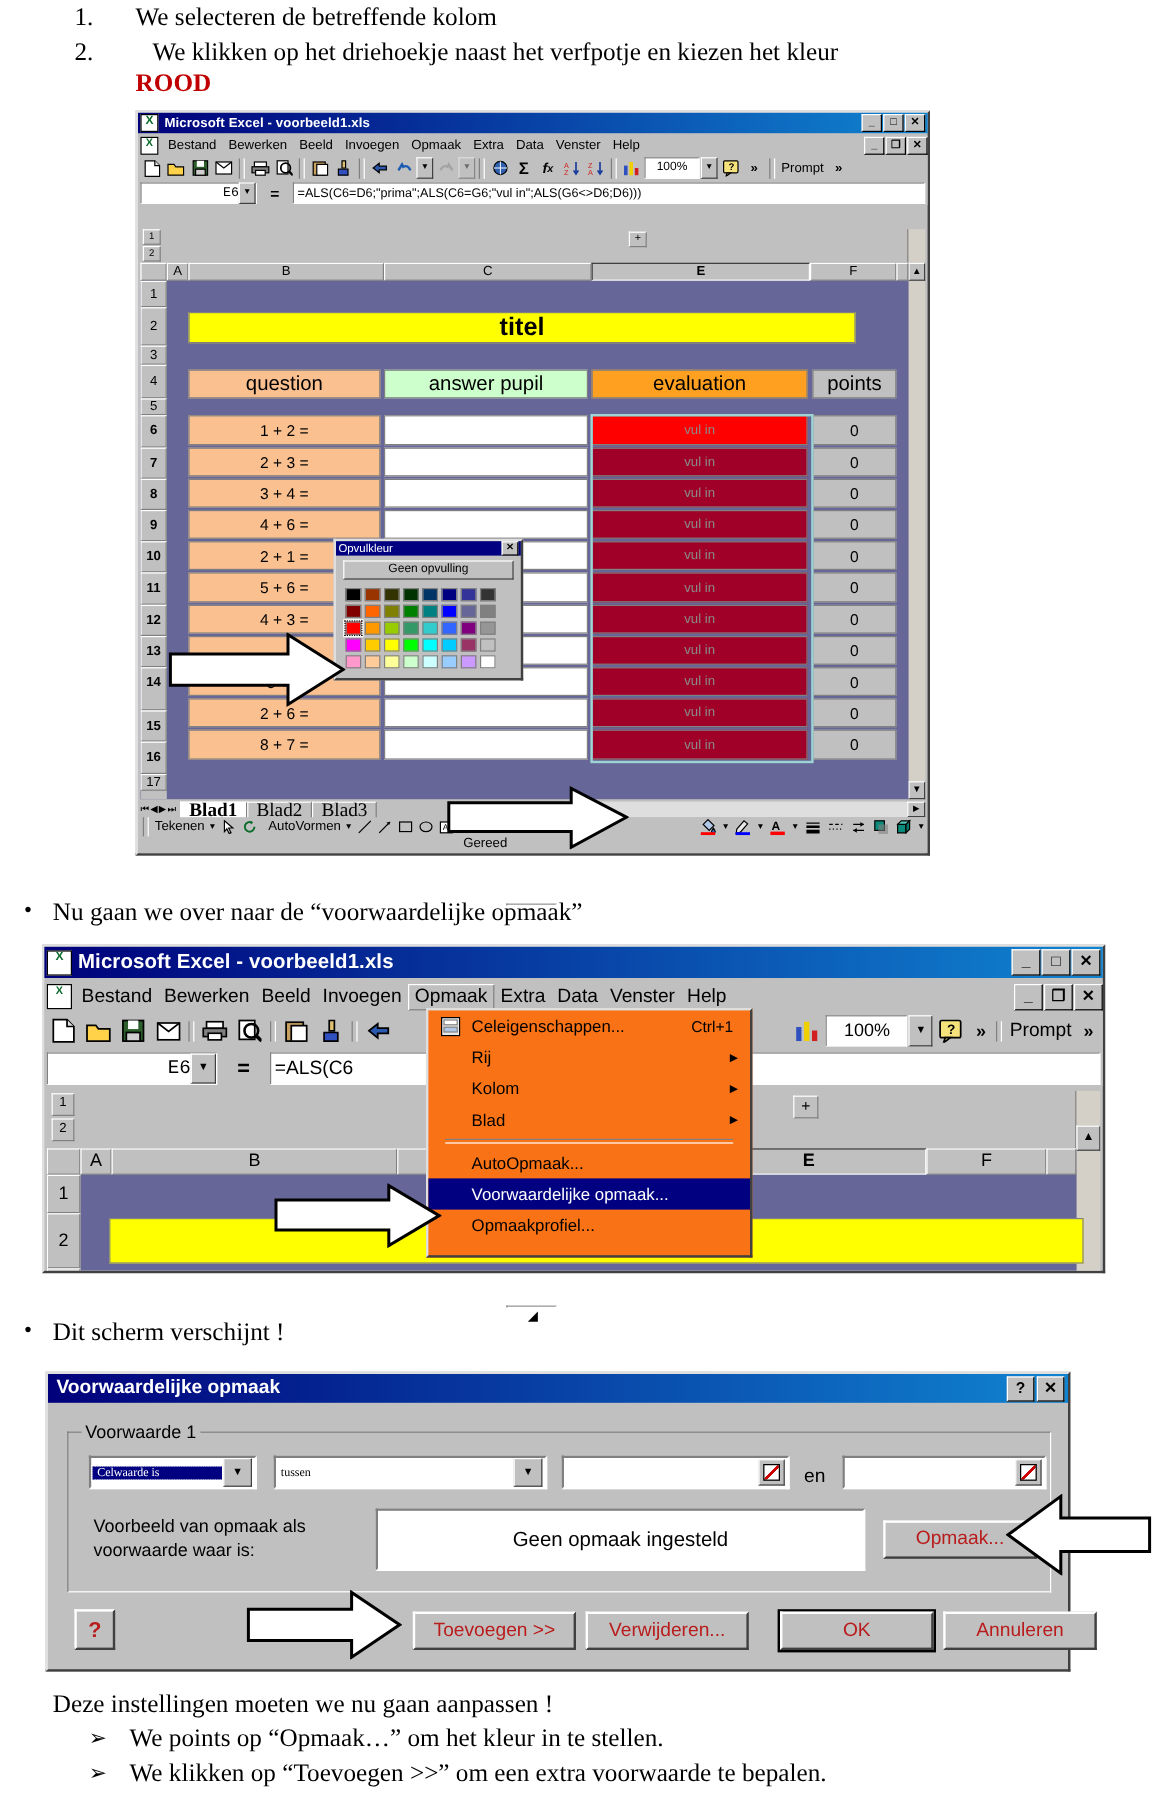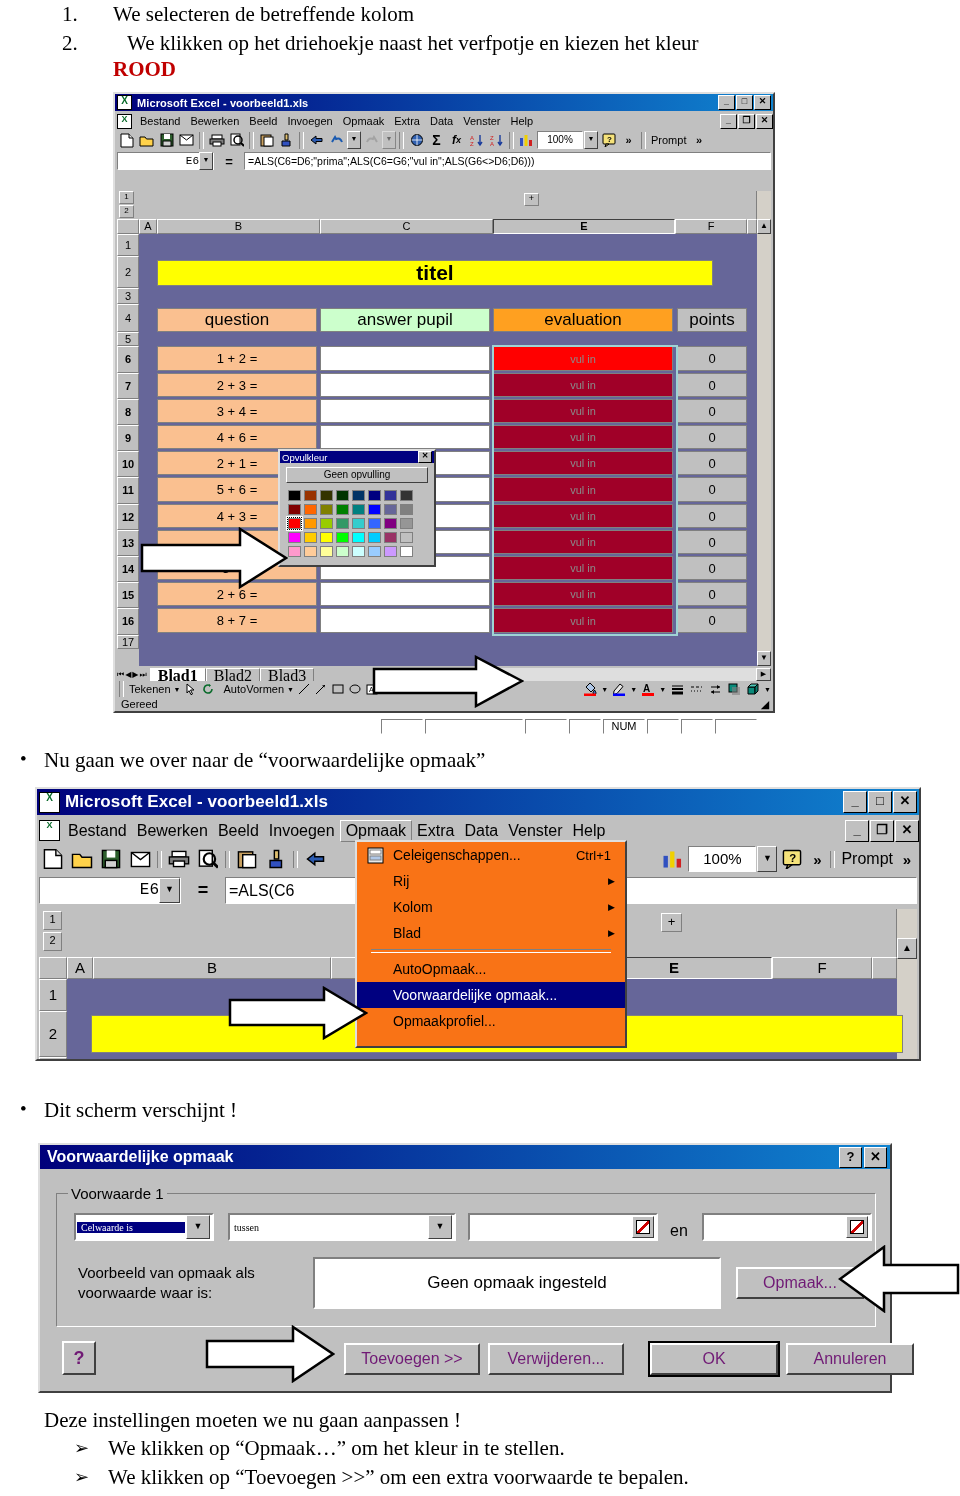--- a/index.html
+++ b/index.html
@@ -89,21 +89,21 @@
   .combo{position:absolute;height:28px;background:#fff;border:2px solid;border-color:#808080 #fff #fff #808080;box-sizing:border-box;display:flex;align-items:center;}
   .combo .cv{flex:1;font-family:Liberation Serif, serif;font-size:10px;padding-left:4px;white-space:nowrap;}
   .combo .cv.selblue{background:#000080;color:#fff;outline:1px dotted #fff;margin:1px;}
   .cbtn{width:22px;height:22px;margin-right:2px;background:#c0c0c0;border:1px solid;border-color:#fff #404040 #404040 #fff;
         font-size:9px;line-height:20px;text-align:center;}
   .txtfield{position:absolute;height:28px;background:#fff;border:2px solid;border-color:#808080 #fff #fff #808080;box-sizing:border-box;display:flex;align-items:center;justify-content:flex-end;}
   .collapse{width:20px;height:20px;margin-right:2px;background:#c0c0c0;border:1px solid;border-color:#fff #404040 #404040 #fff;position:relative;}
   .collapse:after{content:"";position:absolute;left:3px;top:3px;width:12px;height:12px;
       background:linear-gradient(135deg,#fff 45%,#c00 45%,#c00 60%,#fff 60%);border:1px solid #000;}
   .pbtn{position:absolute;background:#c0c0c0;border:2px solid;border-color:#fff #404040 #404040 #fff;box-sizing:border-box;
-        font-family:"Liberation Sans",sans-serif;font-size:16px;display:flex;align-items:center;justify-content:center;color:#701a75;}
+        font-family:"Liberation Sans",sans-serif;font-size:16px;display:flex;align-items:center;justify-content:center;color:#b91c1c;}
   .pbtn.def{border-color:#fff #404040 #404040 #fff;box-shadow:0 0 0 2px #000;}
   .preview{position:absolute;background:#fff;border:2px solid;border-color:#808080 #fff #fff #808080;box-sizing:border-box;
            display:flex;align-items:center;justify-content:center;font-family:"Liberation Sans",sans-serif;font-size:17px;}
   .statictext{position:absolute;font-family:"Liberation Sans",sans-serif;font-size:15px;line-height:19px;color:#000;}
 
   
   .arrow{position:absolute;z-index:60;}
 </style>
 </head>
 <body>
@@ -304,21 +304,21 @@
           <div class="rh" style="height:28px;line-height:26px;">4</div>
           <div class="rh" style="height:14px;line-height:12px;">5</div>
           <div class="rh b" style="height:27px;line-height:25px;">6</div>
           <div class="rh b" style="height:26px;line-height:24px;">7</div>
           <div class="rh b" style="height:26px;line-height:24px;">8</div>
           <div class="rh b" style="height:26px;line-height:24px;">9</div>
           <div class="rh b" style="height:26px;line-height:24px;">10</div>
           <div class="rh b" style="height:27px;line-height:25px;">11</div>
           <div class="rh b" style="height:26px;line-height:24px;">12</div>
           <div class="rh b" style="height:26px;line-height:24px;">13</div>
-          <div class="rh b" style="height:26px;line-height:24px;">14</div>
+          <div class="rh b" style="height:36px;line-height:24px;">14</div>
           <div class="rh b" style="height:26px;line-height:24px;">15</div>
           <div class="rh b" style="height:27px;line-height:25px;">16</div>
           <div class="rh" style="height:14px;line-height:12px;">17</div>
         </div>
 
         <div class="cell" style="position:absolute;left:40px;top:26px;width:556px;height:26px;background:#ffff00;border:1px solid #808080;
                     font-size:21px;font-weight:bold;color:#000;">titel</div>
 
         <div class="cell" style="position:absolute;left:40px;top:74px;width:160px;height:24px;background:#fac090;border:1px solid #808080;font-size:17px;">question</div>
         <div class="cell" style="position:absolute;left:203px;top:74px;width:170px;height:24px;background:#ccffcc;border:1px solid #808080;font-size:17px;">answer pupil</div>
@@ -491,21 +491,21 @@
       <div class="tb" style="width:16px;height:14px;">
           <svg width="13" height="12">
             <path d="M1 4h7v7H1z" fill="#0a8a7a" stroke="#000"></path>
             <path d="M1 4l3-3h7l-3 3z" fill="#4cc8b8" stroke="#000"></path>
             <path d="M8 4l3-3v7l-3 3z" fill="#087a6a" stroke="#000"></path>
           </svg>
         </div>
       <div style="font-size:7px;">▼</div>
     </div>
 
-    <div class="statusbar" style="position:absolute;left:2px;right:2px;bottom:0;height:14px;">
+    <div class="statusbar" style="position:absolute;left:2px;right:2px;bottom:0;height:14px;flex-direction:column;">
       <div style="padding-left:4px;min-width:120px;">Gereed</div>
       <div style="flex:1"></div>
       <div class="sbcell" style="width:40px;"></div>
       <div class="sbcell" style="width:96px;"></div>
       <div class="sbcell" style="width:40px;"></div>
       <div class="sbcell" style="width:30px;"></div>
       <div class="sbcell" style="width:40px;text-align:center;line-height:13px;">NUM</div>
       <div class="sbcell" style="width:30px;"></div>
       <div class="sbcell" style="width:30px;"></div>
       <div class="sbcell" style="width:40px;"></div>
@@ -836,17 +836,17 @@
   </div>
 
   <div class="arrow" style="left:205px;top:1325px;width:130px;height:58px;">
     <svg width="130" height="58" viewBox="0 0 130 58">
       <path d="M2 16 H88 V2 L128 29 L88 56 V42 H2 Z" fill="#ffffff" stroke="#000000" stroke-width="2.5" stroke-linejoin="miter"></path>
     </svg>
   </div>
 
   <div class="doc-line" style="left:44px;top:1408px;">Deze instellingen moeten we nu gaan aanpassen !</div>
   <div class="doc-line" style="left:74px;top:1437px;font-size:18px;">➢</div>
-  <div class="doc-line" style="left:108px;top:1436px;">We klikken op “Opmaak…” om het kleur in te stellen.</div>
+  <div class="doc-line" style="left:108px;top:1436px;">We points op “Opmaak…” om het kleur in te stellen.</div>
   <div class="doc-line" style="left:74px;top:1466px;font-size:18px;">➢</div>
   <div class="doc-line" style="left:108px;top:1465px;">We klikken op “Toevoegen &gt;&gt;” om een extra voorwaarde te bepalen.</div>
 
 </div>
 
 </body></html>

